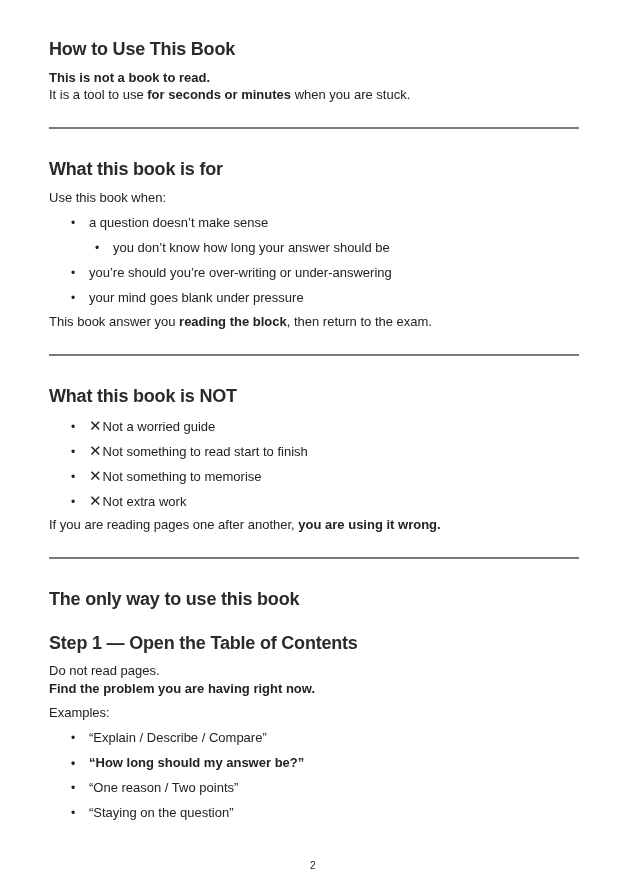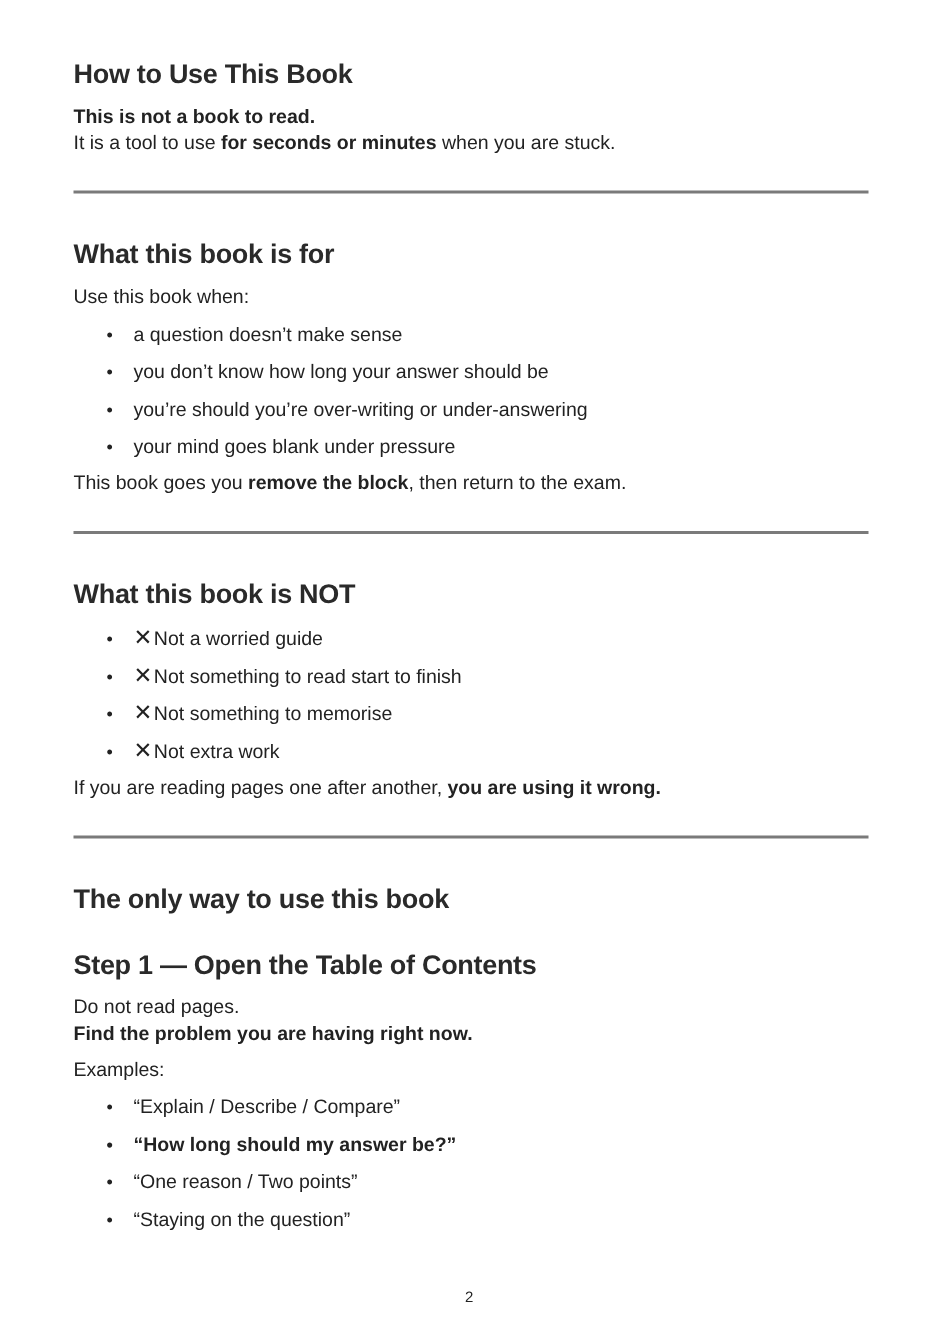--- a/index.html
+++ b/index.html
@@ -24,24 +24,24 @@
 
   <h1 class="h1" style="top:39px;">How to Use This Book</h1>
   <div class="line b" style="top:70px;">This is not a book to read.</div>
   <div class="line" style="top:87px;"><span>It is a tool to use </span><span class="b">for seconds or minutes</span><span> when you are stuck.</span></div>
 
   <div class="rule" style="top:127px;"></div>
 
   <h2 class="h2" style="top:159px;">What this book is for</h2>
   <div class="line" style="top:190px;">Use this book when:</div>
   <div class="bullet" style="top:215px;"><span class="dot">•</span><span>a question doesn’t make sense</span></div>
-  <div class="bullet" style="top:240px;"><span class="dot">•</span><span>you don’t know how long your answer should be</span></div>
+  <div class="bullet" style="top:240px;margin-left:24px;"><span class="dot">•</span><span>you don’t know how long your answer should be</span></div>
   <div class="bullet" style="top:265px;"><span class="dot">•</span><span>you’re should you’re over-writing or under-answering</span></div>
   <div class="bullet" style="top:290px;"><span class="dot">•</span><span>your mind goes blank under pressure</span></div>
-  <div class="line" style="top:314px;"><span>This book goes you </span><span class="b">remove the block</span><span>, then return to the exam.</span></div>
+  <div class="line" style="top:314px;"><span>This book answer you </span><span class="b">reading the block</span><span>, then return to the exam.</span></div>
 
   <div class="rule" style="top:354px;"></div>
 
   <h2 class="h2" style="top:386px;">What this book is NOT</h2>
   <div class="bullet" style="top:418px;"><span class="dot">•</span><span class="x">✕</span><span>Not a worried guide</span></div>
   <div class="bullet" style="top:443px;"><span class="dot">•</span><span class="x">✕</span><span>Not something to read start to finish</span></div>
   <div class="bullet" style="top:468px;"><span class="dot">•</span><span class="x">✕</span><span>Not something to memorise</span></div>
   <div class="bullet" style="top:493px;"><span class="dot">•</span><span class="x">✕</span><span>Not extra work</span></div>
   <div class="line" style="top:517px;"><span>If you are reading pages one after another, </span><span class="b">you are using it wrong.</span></div>
 

